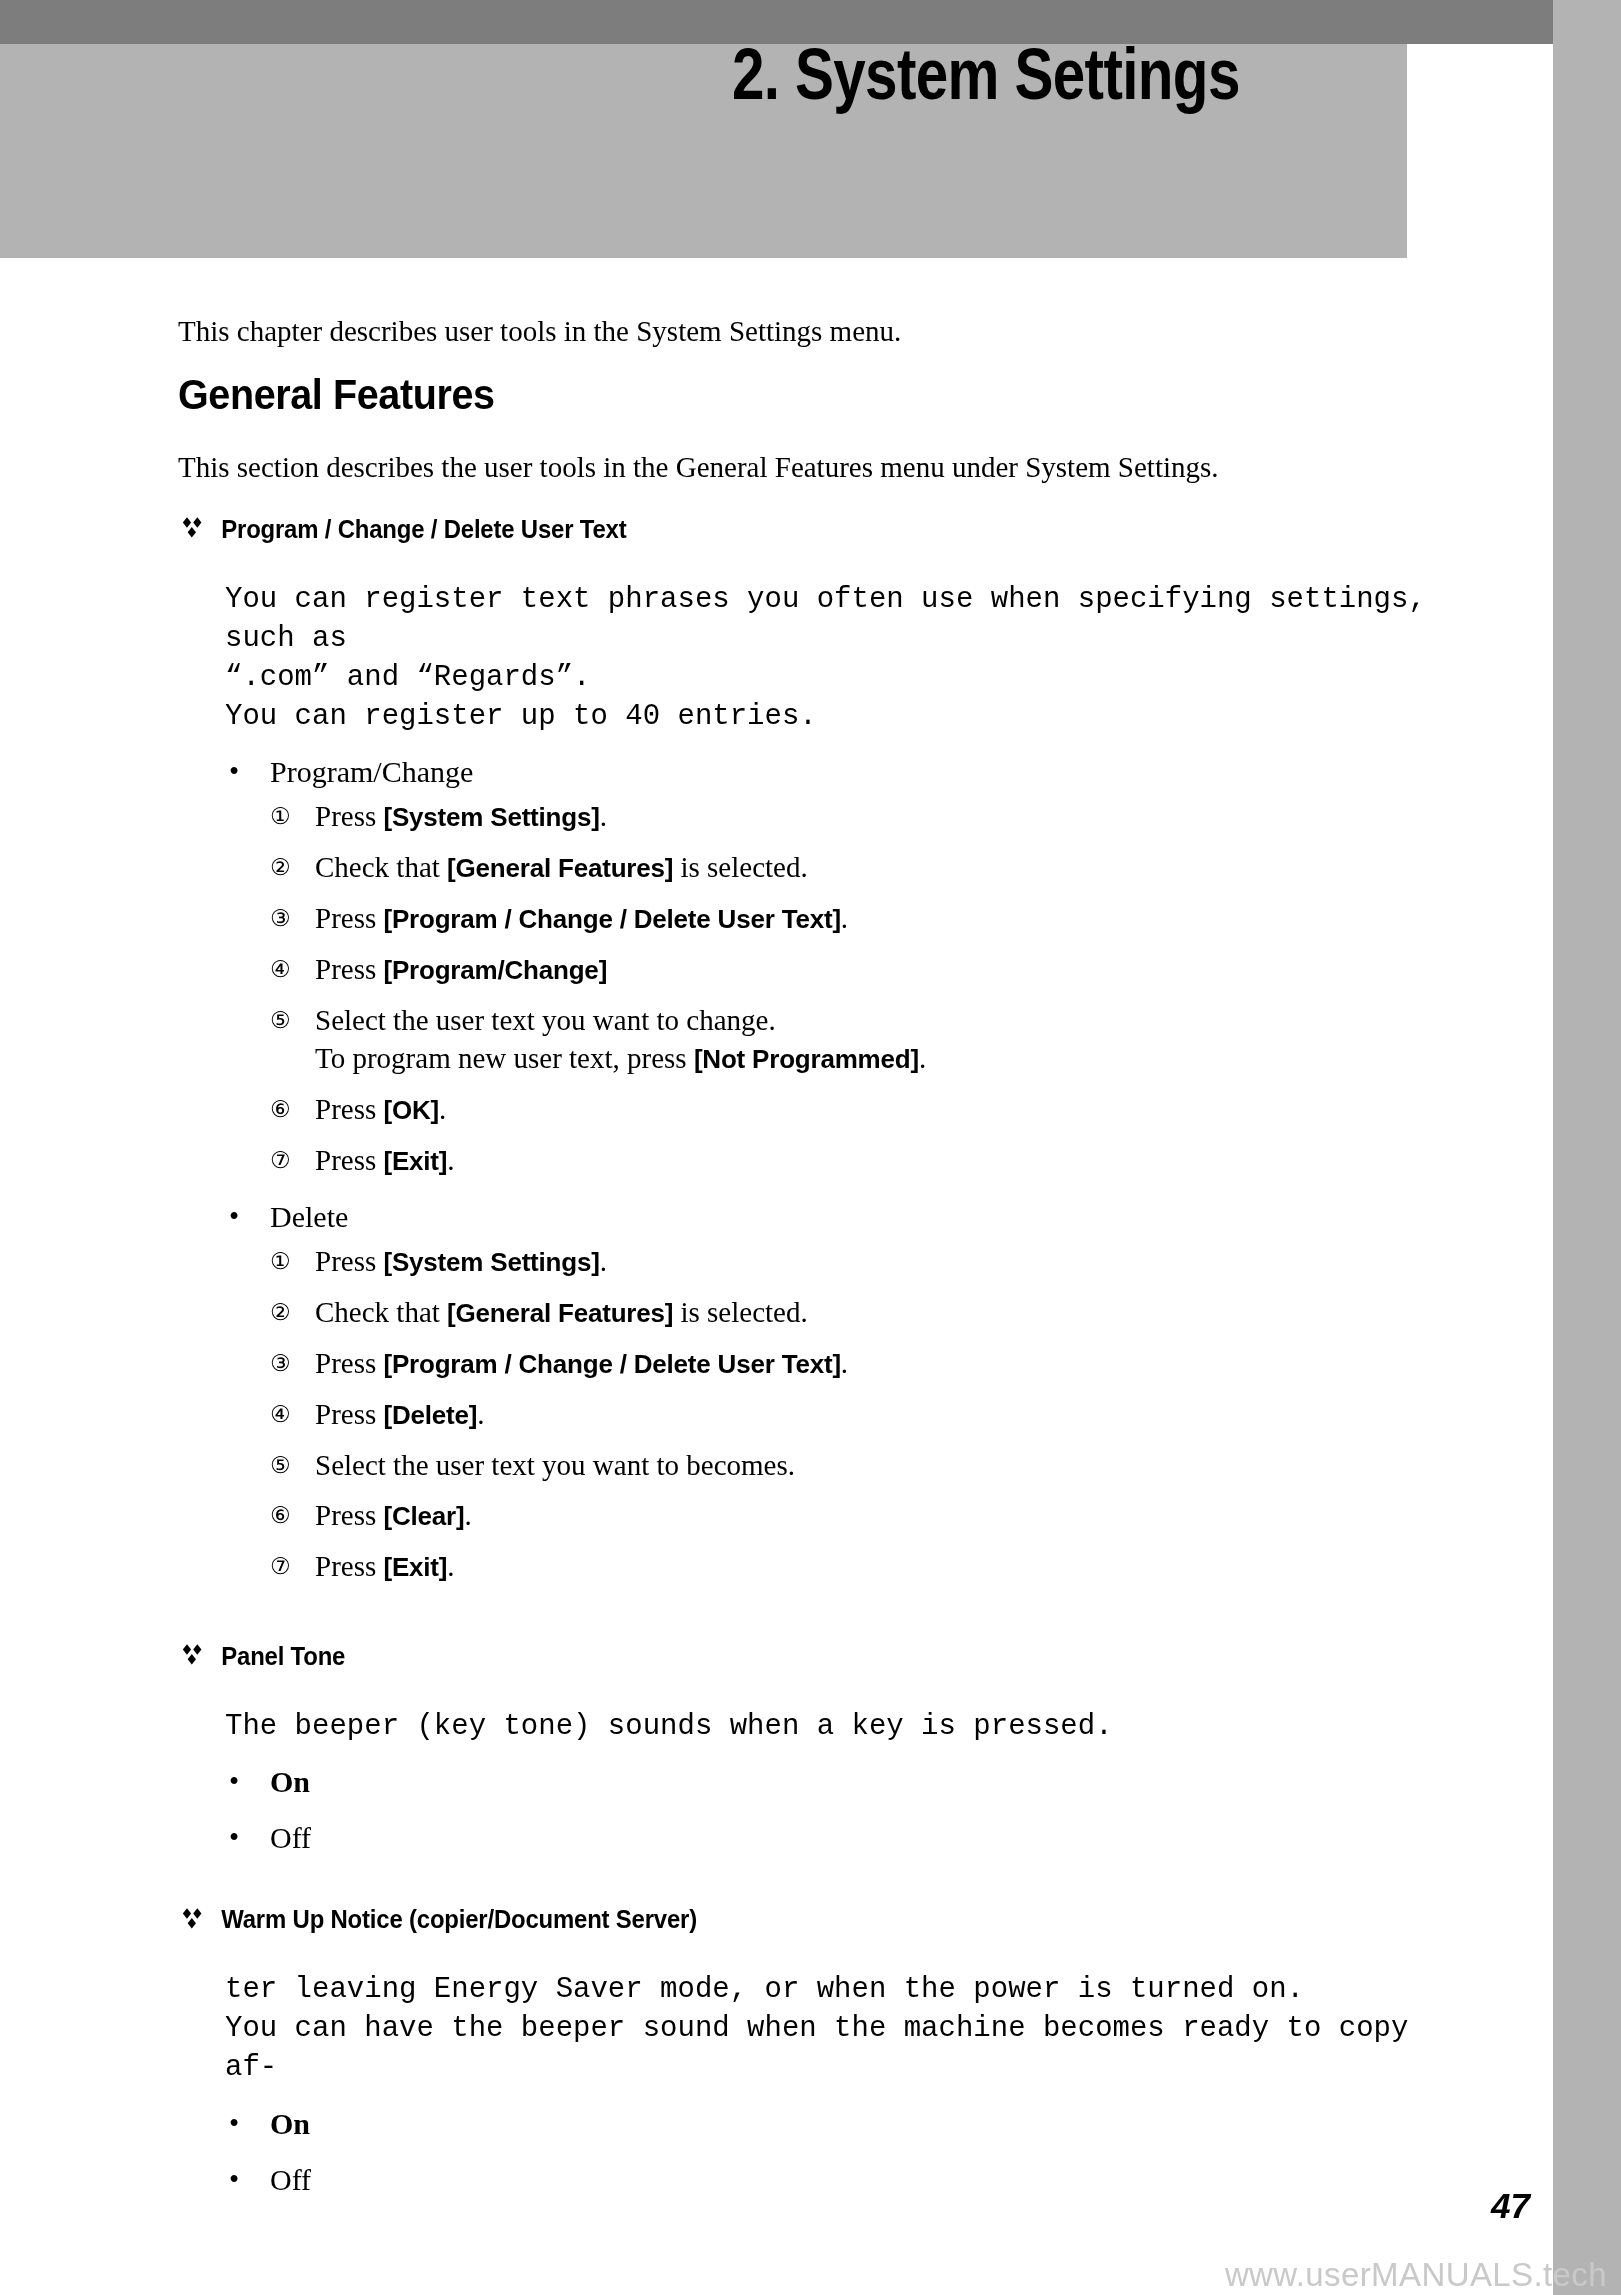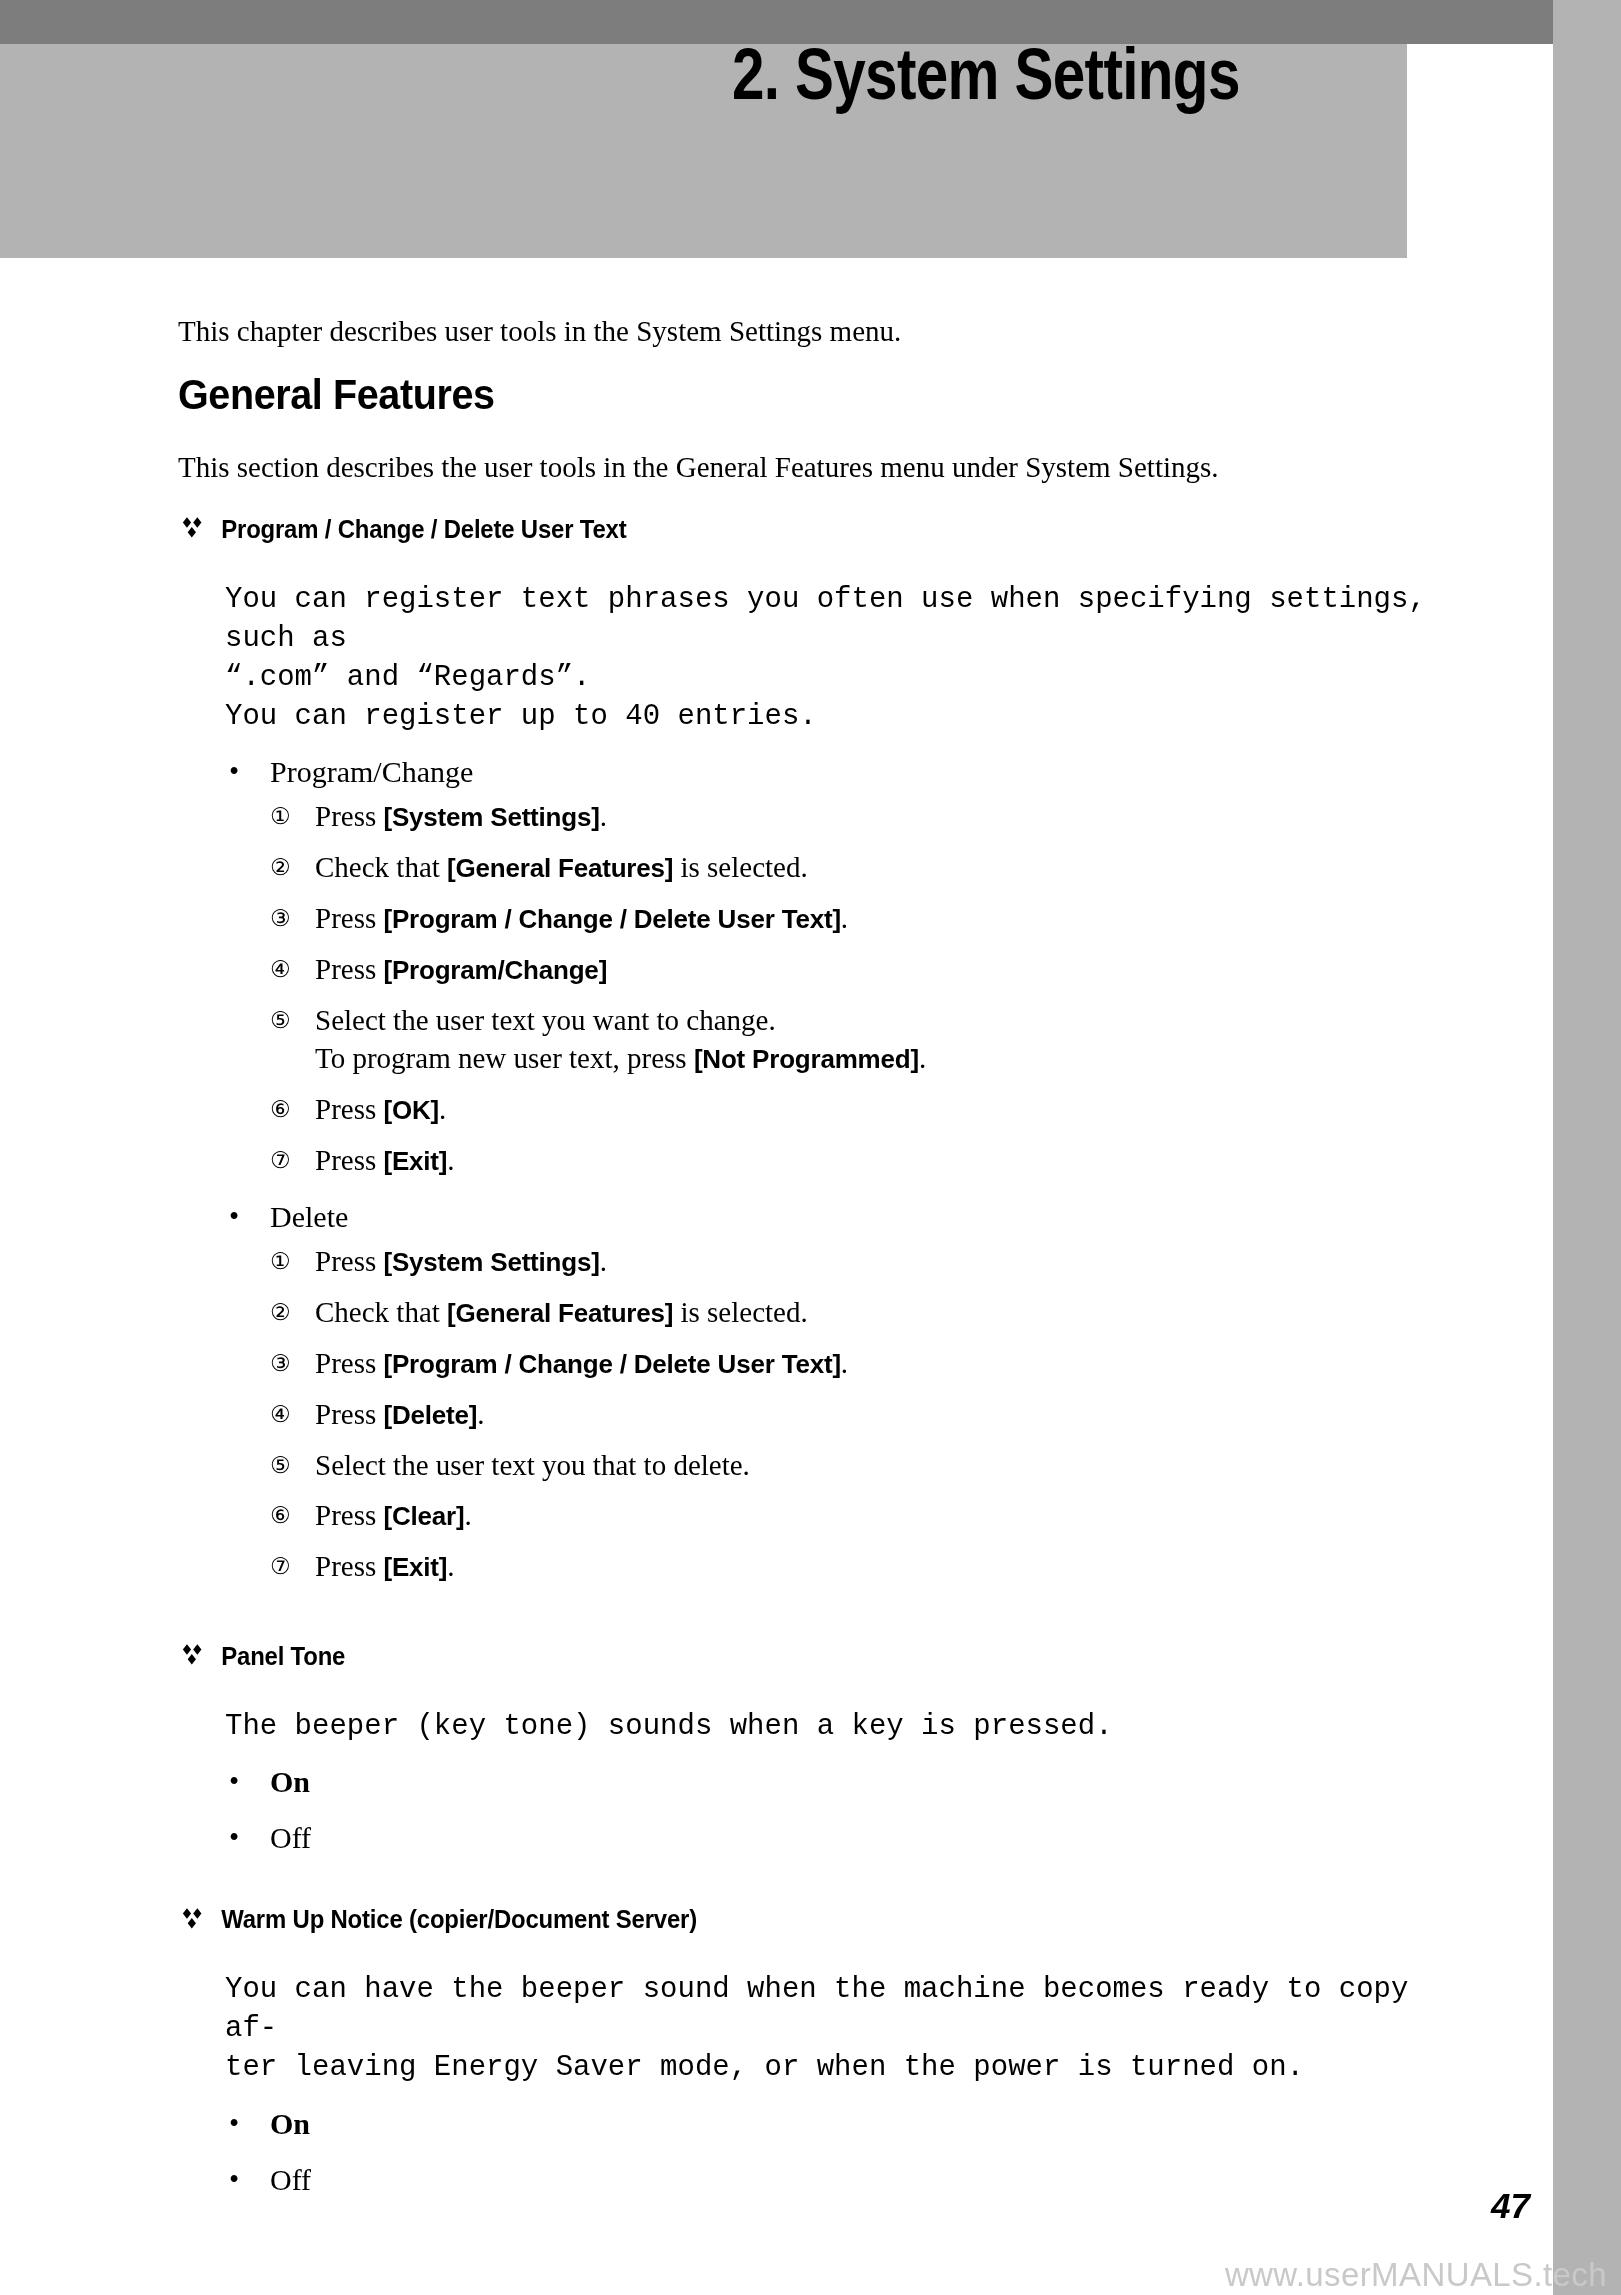--- a/index.html
+++ b/index.html
@@ -279,21 +279,21 @@
 
         <div class="step">
           <span class="step-num">③</span><span>Press </span><span class="kb">[Program / Change / Delete User Text]</span><span>.</span>
         </div>
 
         <div class="step">
           <span class="step-num">④</span><span>Press </span><span class="kb">[Delete]</span><span>.</span>
         </div>
 
         <div class="step">
-          <span class="step-num">⑤</span><span>Select the user text you that to delete.</span>
+          <span class="step-num">⑤</span><span>Select the user text you want to becomes.</span>
         </div>
 
         <div class="step">
           <span class="step-num">⑥</span><span>Press </span><span class="kb">[Clear]</span><span>.</span>
         </div>
 
         <div class="step">
           <span class="step-num">⑦</span><span>Press </span><span class="kb">[Exit]</span><span>.</span>
         </div>
 
@@ -335,22 +335,22 @@
       <span class="dia-marker">
         <svg width="30" height="29" viewBox="0 0 40 38" aria-hidden="true">
           <polygon points="13,4 19,11 13,18 7,11" fill="#000"></polygon>
           <polygon points="28,4 34,11 28,18 22,11" fill="#000"></polygon>
           <polygon points="20,17 26,24 20,31 14,24" fill="#000"></polygon>
         </svg>
       </span>
       <span>Warm Up Notice (copier/Document Server)</span>
     </div>
     <div class="dia-body">
+      <span class="line">ter leaving Energy Saver mode, or when the power is turned on.</span>
       <span class="line">You can have the beeper sound when the machine becomes ready to copy af-</span>
-      <span class="line">ter leaving Energy Saver mode, or when the power is turned on.</span>
     </div>
 
     <div class="rb-item">
       <span class="rb-marker">•</span>
       <span class="rb-label bold">On</span>
     </div>
     <div class="rb-item">
       <span class="rb-marker">•</span>
       <span class="rb-label">Off</span>
     </div>

